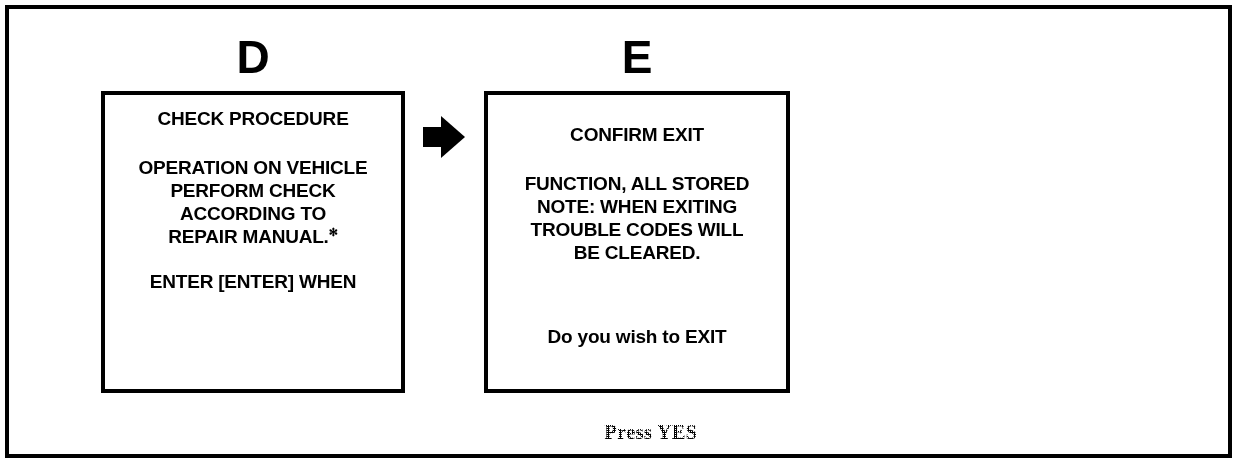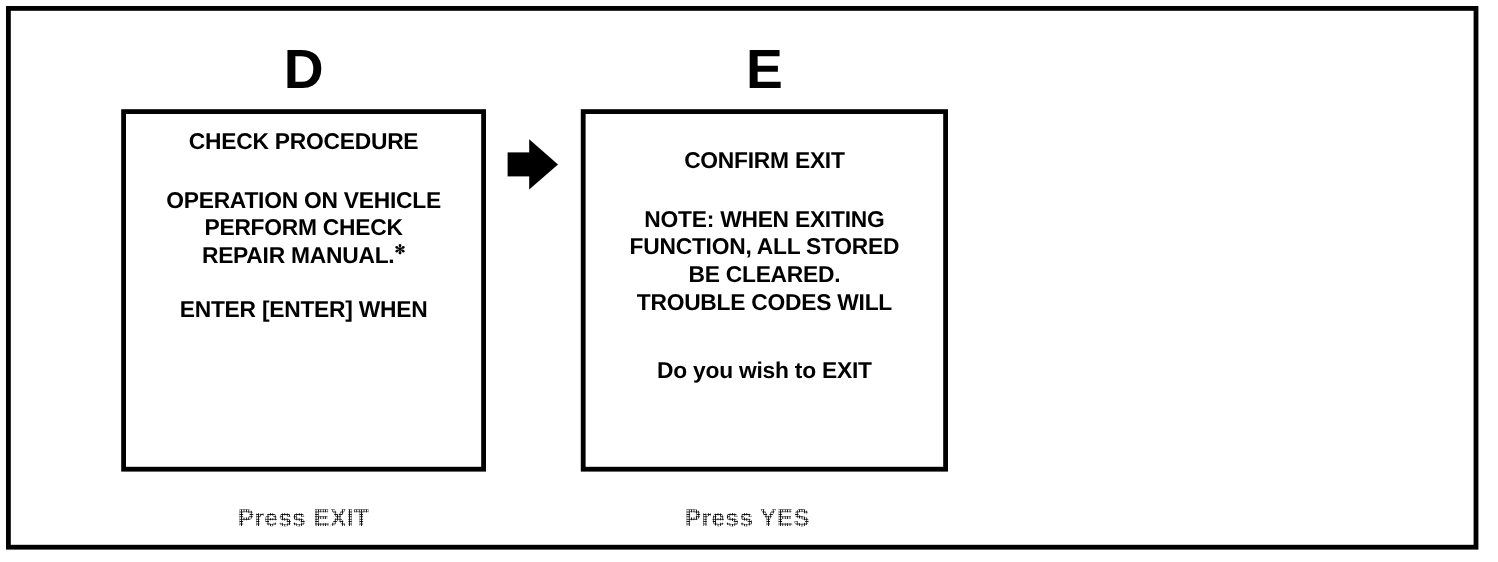--- a/index.html
+++ b/index.html
@@ -77,20 +77,21 @@
   .spacer-flex { flex: 1 1 auto; }
 
   .sup-mark {
     font-size: 11px;
     vertical-align: super;
     line-height: 0;
   }
 
   .mixed-case {
     font-size: 19px;
+    margin-top: 27px;
   }
 
   
   #flow-arrow {
     position: absolute;
     left: 414px;
     top: 107px;
     width: 42px;
     height: 42px;
   }
@@ -125,21 +126,21 @@
     color: #000000;
     -webkit-text-fill-color: transparent;
     background-image:
       repeating-linear-gradient(0deg,   #000 0px, #000 1px, transparent 1px, transparent 2px),
       repeating-linear-gradient(90deg,  #000 0px, #000 1px, transparent 1px, transparent 2px);
     background-size: 2px 2px, 2px 2px;
     -webkit-background-clip: text;
     background-clip: text;
   }
   #caption-d { left: 92px; width: 304px; }
-  #caption-e { left: 461px; width: 306px; }
+  #caption-e { left: 489px; width: 306px; font-family: Liberation Serif, serif; }
 </style>
 </head>
 <body>
 
 <div id="page">
 
   <div id="outer-frame">
 
     <div class="panel-group" id="panel-group-d">
 
@@ -149,20 +150,21 @@
 
         <div class="block">
           <div class="line">CHECK PROCEDURE</div>
         </div>
 
         <div class="gap-lg"></div>
 
         <div class="block">
           <div class="line">OPERATION ON VEHICLE</div>
           <div class="line">PERFORM CHECK</div>
+          <div class="line">ACCORDING TO</div>
           <div class="line"><span>REPAIR MANUAL.</span><span class="sup-mark">✻</span></div>
         </div>
 
         <div class="gap-md"></div>
 
         <div class="block">
           <div class="line">ENTER [ENTER] WHEN</div>
         </div>
 
         <div class="gap-md"></div>
@@ -182,38 +184,37 @@
 
       <div class="panel-box" id="panel-box-e">
 
         <div class="block">
           <div class="line">CONFIRM EXIT</div>
         </div>
 
         <div class="gap-lg"></div>
 
         <div class="block">
+          <div class="line">FUNCTION, ALL STORED</div>
           <div class="line">NOTE: WHEN EXITING</div>
-          <div class="line">FUNCTION, ALL STORED</div>
+          <div class="line">TROUBLE CODES WILL</div>
           <div class="line">BE CLEARED.</div>
-          <div class="line">TROUBLE CODES WILL</div>
         </div>
 
         <div class="gap-xl"></div>
 
         <div class="block mixed-case">
           <div class="line">Do you wish to EXIT</div>
         </div>
 
         <div class="spacer-flex"></div>
 
 
         <div class="gap-sm"></div>
 
       </div>
     </div>
 
-    <div class="caption" id="caption-d">Press EXIT</div>
 
     <div class="caption" id="caption-e">Press YES</div>
 
   </div>
 </div>
 
 </body></html>

